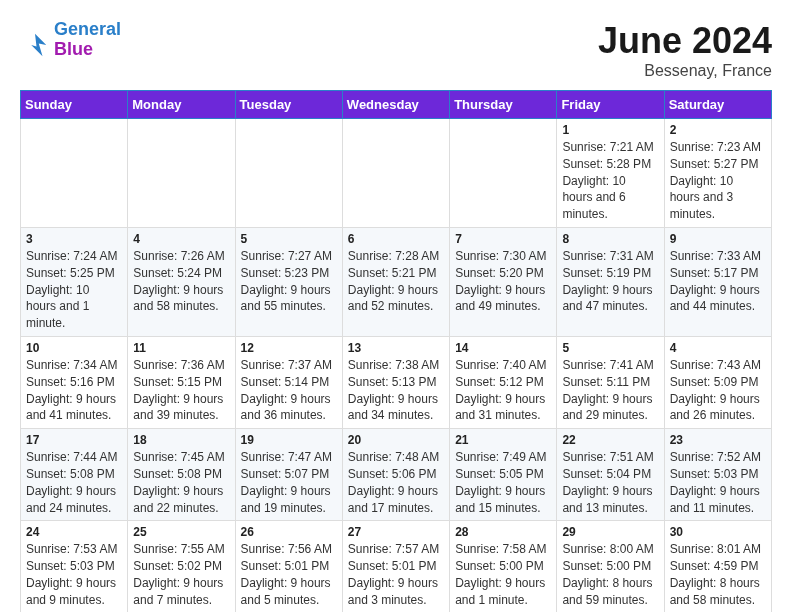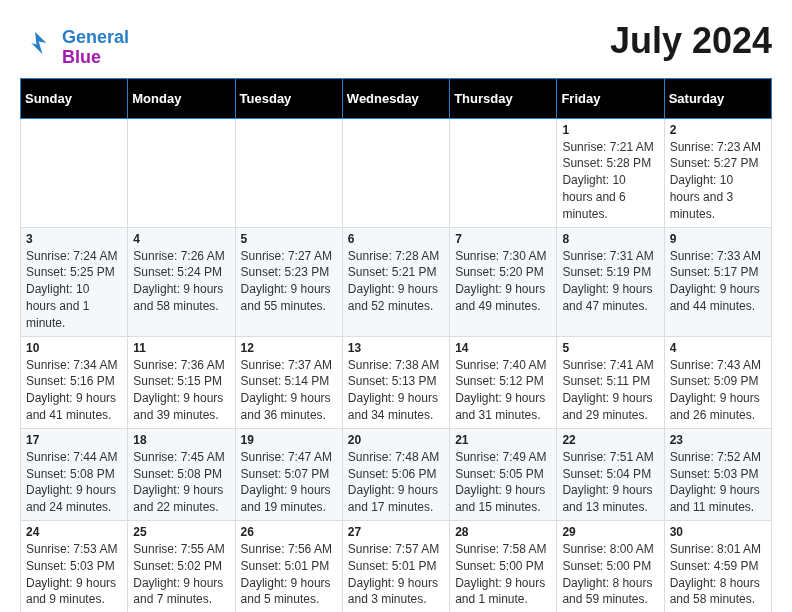--- a/index.html
+++ b/index.html
@@ -11,23 +11,22 @@
       padding: 20px;
     }
     .header {
       display: flex;
       justify-content: space-between;
       align-items: flex-start;
       margin-bottom: 10px;
     }
     .logo {
       display: flex;
-      align-items: flex-start;
-      gap: 12px;
-      margin-top: 8px;
+      align-items: flex-end;
+      gap: 4px;
     }
     .logo-text {
       font-size: 18px;
       font-weight: bold;
       color: #1a1a1a;
       line-height: 1.1;
     }
     .logo-text span {
       color: #2a7fc9;
     }
@@ -47,23 +46,23 @@
       font-size: 16px;
       font-weight: normal;
       color: #444;
     }
     table {
       width: 100%;
       border-collapse: collapse;
       table-layout: fixed;
     }
     thead tr th {
-      background-color: #000000;
+      background-color: #6d28d9;
       color: white;
-      padding: 12px 4px;
+      padding: 6px 4px;
       font-size: 13px;
       font-weight: bold;
       text-align: left;
       border: 1px solid #2a7fc9;
     }
     tbody tr td {
       border: 1px solid #ddd;
       vertical-align: top;
       padding: 4px 5px;
       font-size: 10.5px;
@@ -95,21 +94,22 @@
   <div class="logo">
     <svg class="logo-bird" viewBox="0 0 40 40" xmlns="http://www.w3.org/2000/svg">
       <polygon points="20,5 35,20 25,18 30,35 15,20 22,22" fill="#2a7fc9"></polygon>
     </svg>
     <div class="logo-text">
       <div><span>General</span></div>
       <div><span style="color:#a21caf">Blue</span></div>
     </div>
   </div>
   <div class="title-block">
-    <h1>July 2024</h1>
+    <h1>June 2024</h1>
+    <h2>Bessenay, France</h2>
   </div>
 </div>
 
 <table>
   <thead>
     <tr id="days-header">
         <th>Sunday</th>
         <th>Monday</th>
         <th>Tuesday</th>
         <th>Wednesday</th>

